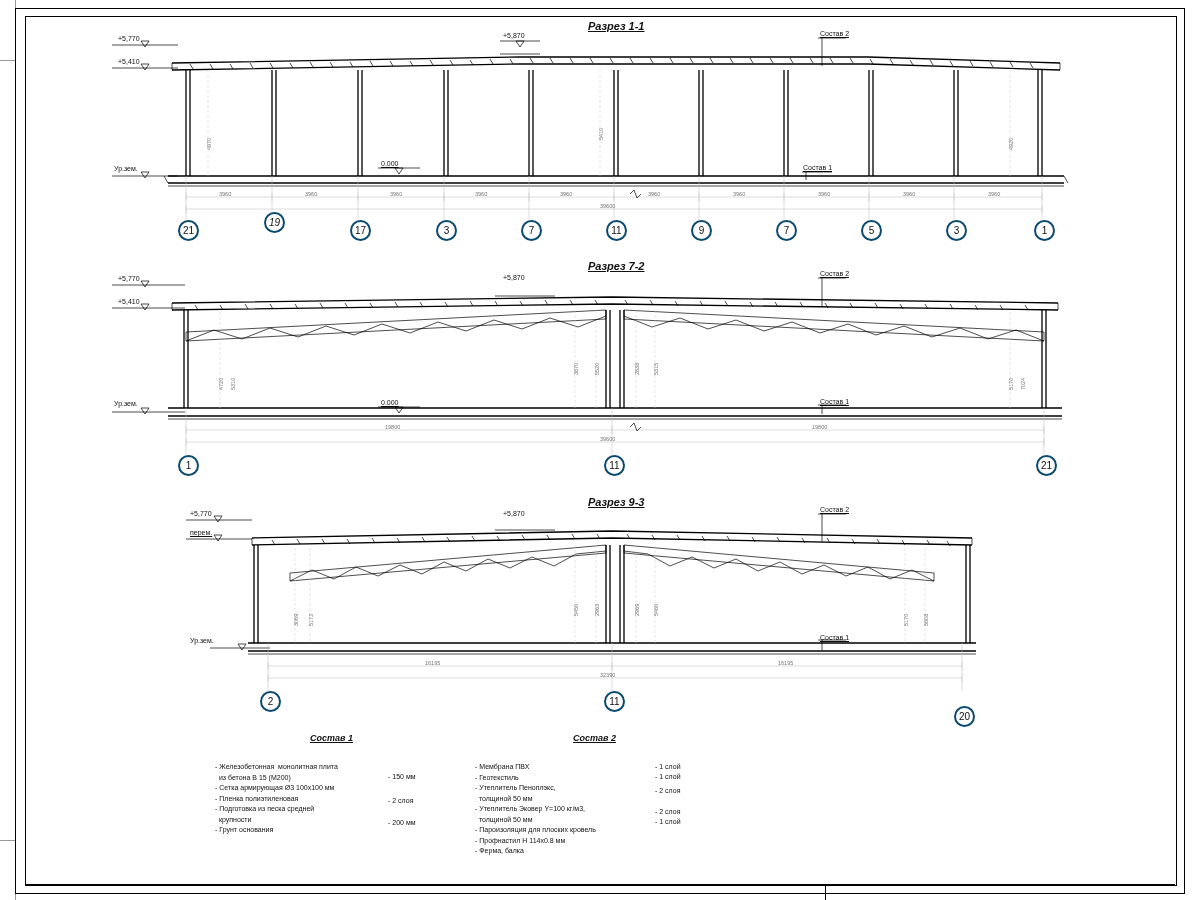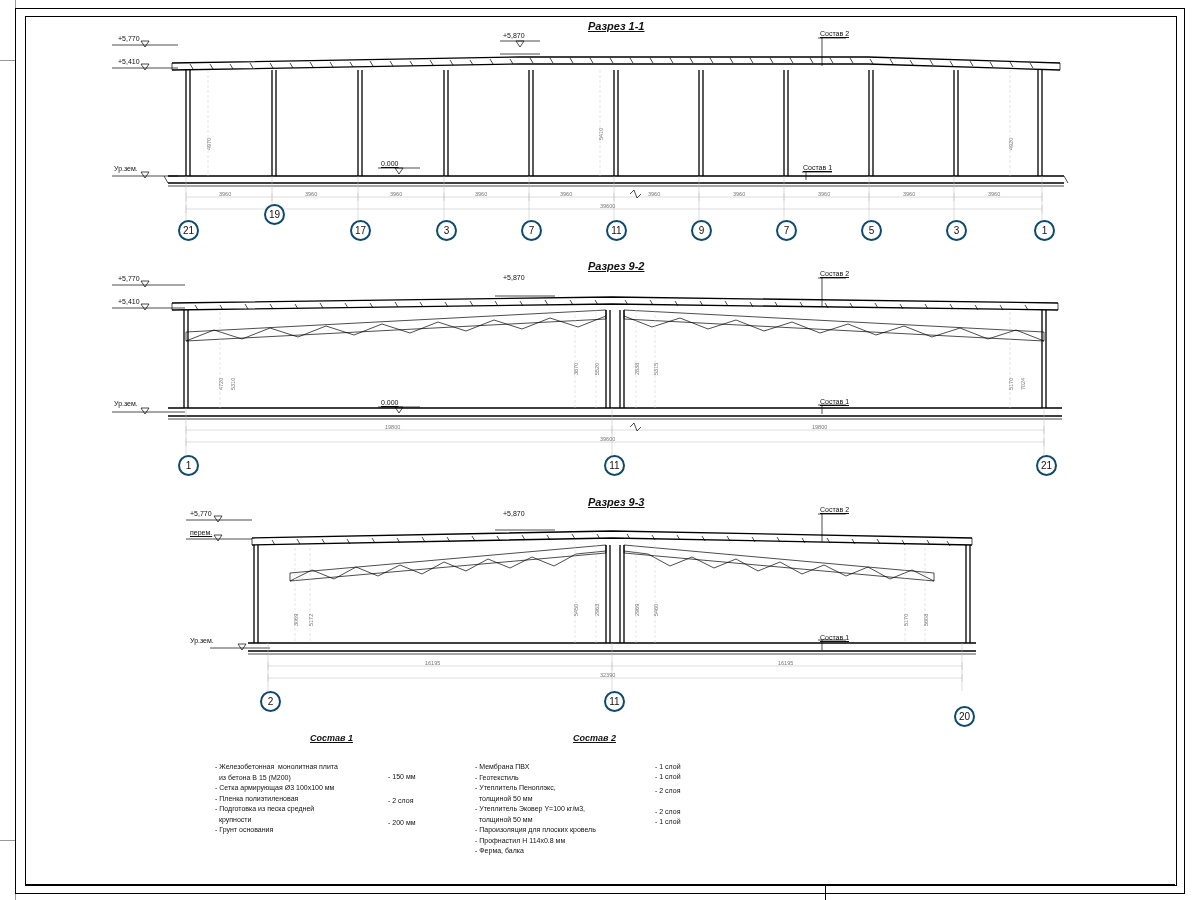--- a/index.html
+++ b/index.html
@@ -118,34 +118,34 @@
     <div class="dimtxt" style="left:818px;top:191px;">3960</div>
     <div class="dimtxt" style="left:903px;top:191px;">3960</div>
     <div class="dimtxt" style="left:988px;top:191px;">3960</div>
     <div class="dimtxt" style="left:600px;top:203px;">39600</div>
 
     <div class="vdim" style="left:206px;top:150px;">4970</div>
     <div class="vdim" style="left:598px;top:140px;">5410</div>
     <div class="vdim" style="left:1008px;top:150px;">4920</div>
 
     <div class="circ" style="left:178px;top:220px;">21</div>
-    <div class="circ" style="left:264px;top:204px;">19</div>
+    <div class="circ" style="left:264px;top:212px;font-style:italic;">19</div>
     <div class="circ" style="left:350px;top:220px;">17</div>
     <div class="circ" style="left:436px;top:220px;">3</div>
     <div class="circ" style="left:521px;top:220px;">7</div>
     <div class="circ" style="left:606px;top:220px;">11</div>
     <div class="circ" style="left:691px;top:220px;">9</div>
     <div class="circ" style="left:776px;top:220px;">7</div>
     <div class="circ" style="left:861px;top:220px;">5</div>
     <div class="circ" style="left:946px;top:220px;">3</div>
     <div class="circ" style="left:1034px;top:220px;">1</div>
   </div>
 
   <div class="sec" style="left:0;top:250px;width:1200px;height:245px;">
-    <div class="title" style="left:588px;top:10px;">Разрез 9-2</div>
+    <div class="title" style="left:588px;top:10px;">Разрез 7-2</div>
 
     <div class="lbl" style="left:118px;top:25px;">+5,770</div>
     <div class="lbl" style="left:118px;top:48px;">+5,410</div>
     <div class="lbl" style="left:503px;top:24px;">+5,870</div>
     <div class="lbl u" style="left:381px;top:149px;">0.000</div>
     <div class="lbl" style="left:114px;top:150px;">Ур.зем.</div>
 
     <div class="lbl u" style="left:820px;top:20px;">Состав 2</div>
     <div class="lbl u" style="left:820px;top:148px;">Состав 1</div>
 

